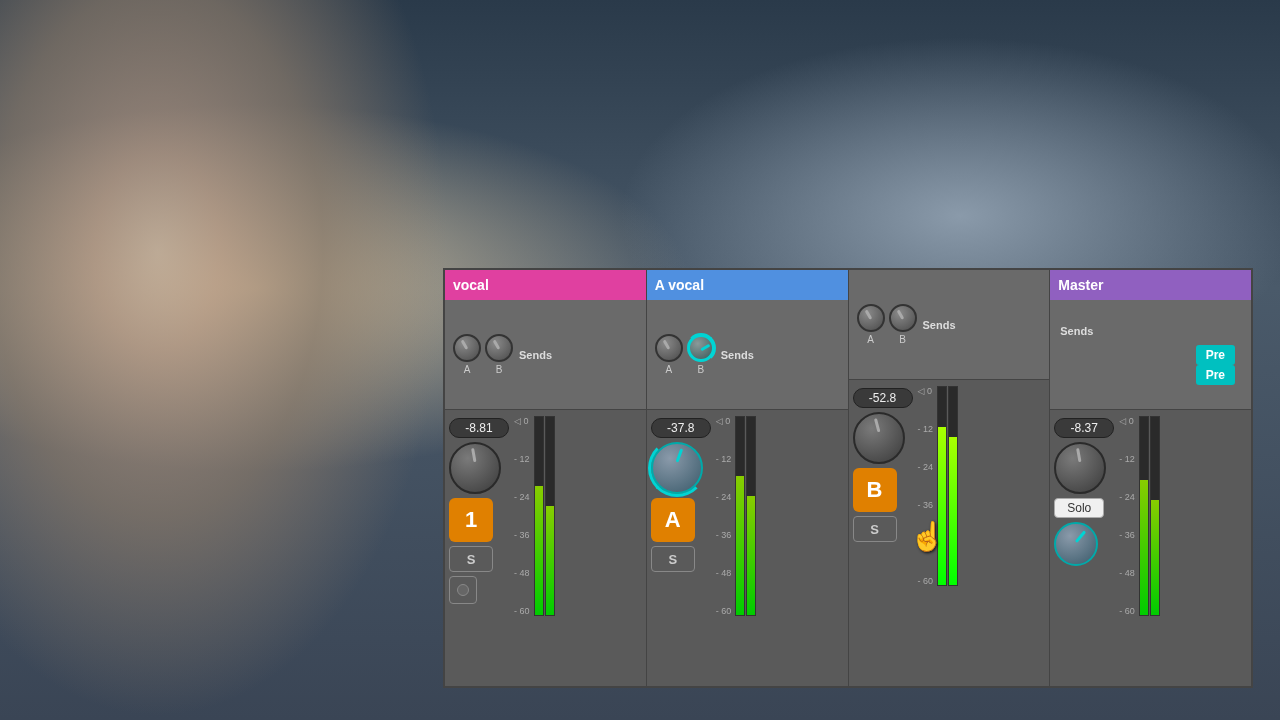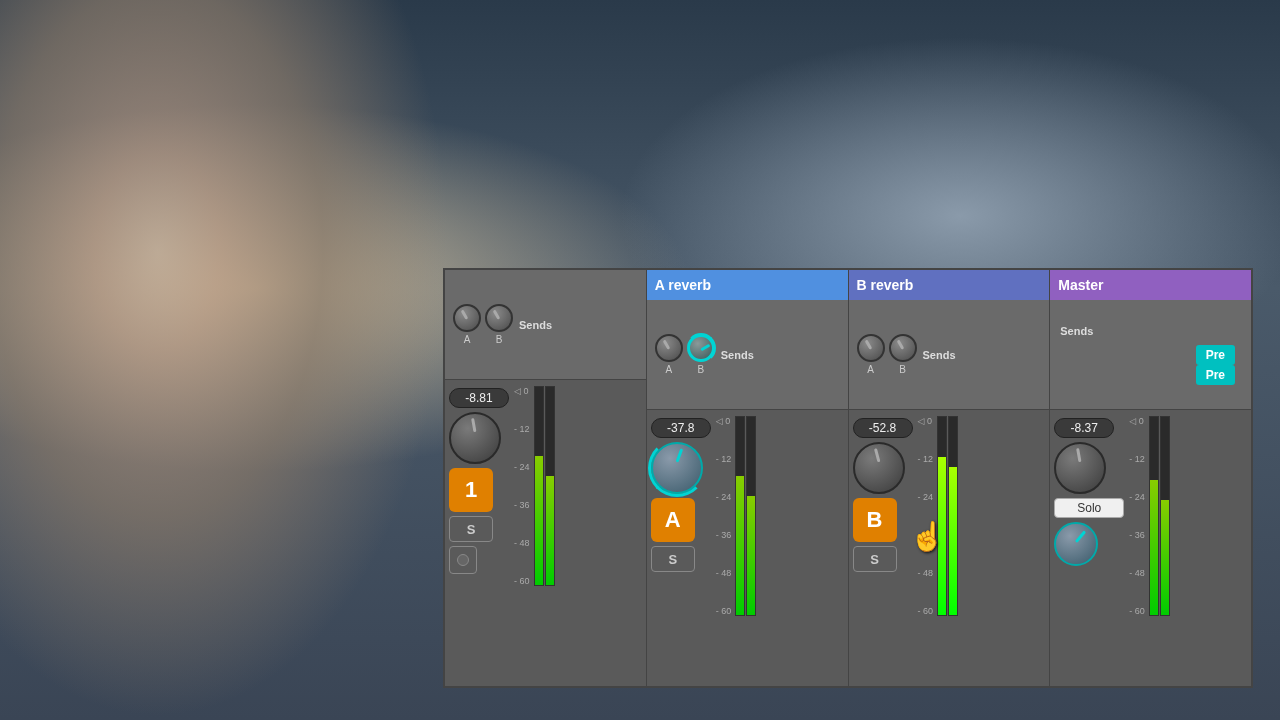--- a/index.html
+++ b/index.html
@@ -273,21 +273,21 @@
       border-radius: 50%;
       background: #666;
       border: 1px solid #888;
     }
 
     
     .solo-button {
       background: #f0f0f0;
       border: 1px solid #aaa;
       border-radius: 4px;
-      padding: 2px 22px;
+      padding: 2px 12px;
       font-size: 12px;
       color: #333;
       cursor: pointer;
     }
 
     
     .double-meter {
       display: flex;
       flex-direction: row;
       gap: 1px;
@@ -361,20 +361,23 @@
 </head>
 <body>
 
 <div class="bg"></div>
 <div class="bg-studio"></div>
 <div class="person-area"></div>
 
 <div class="mixer-panel">
 
   <div class="channel">
+    <div class="channel-header header-vocal">
+      <span>vocal</span>
+    </div>
     <div class="sends-section">
       <div class="sends-knobs-row">
         <div class="knob-container">
           <div class="knob knob-small">
             <div class="knob-indicator" style="transform: translateX(-50%) rotate(-30deg);"></div>
           </div>
           <span class="knob-label">A</span>
         </div>
         <div class="knob-container">
           <div class="knob knob-small">
@@ -419,21 +422,21 @@
               <div class="meter-fill meter-fill-green" style="height: 55%;"></div>
             </div>
           </div>
         </div>
       </div>
     </div>
   </div>
 
   <div class="channel">
     <div class="channel-header header-adelay">
-      <span>A reverb</span>
+      <span>A vocal</span>
     </div>
     <div class="sends-section">
       <div class="sends-knobs-row">
         <div class="knob-container">
           <div class="knob knob-small">
             <div class="knob-indicator" style="transform: translateX(-50%) rotate(-30deg);"></div>
           </div>
           <span class="knob-label">A</span>
         </div>
         <div class="knob-container">
@@ -475,23 +478,20 @@
             <div class="meter-single">
               <div class="meter-fill meter-fill-green" style="height: 60%;"></div>
             </div>
           </div>
         </div>
       </div>
     </div>
   </div>
 
   <div class="channel">
-    <div class="channel-header header-breverb">
-      <span>B reverb</span>
-    </div>
     <div class="sends-section">
       <div class="sends-knobs-row">
         <div class="knob-container">
           <div class="knob knob-small">
             <div class="knob-indicator" style="transform: translateX(-50%) rotate(-30deg);"></div>
           </div>
           <span class="knob-label">A</span>
         </div>
         <div class="knob-container">
           <div class="knob knob-small">

